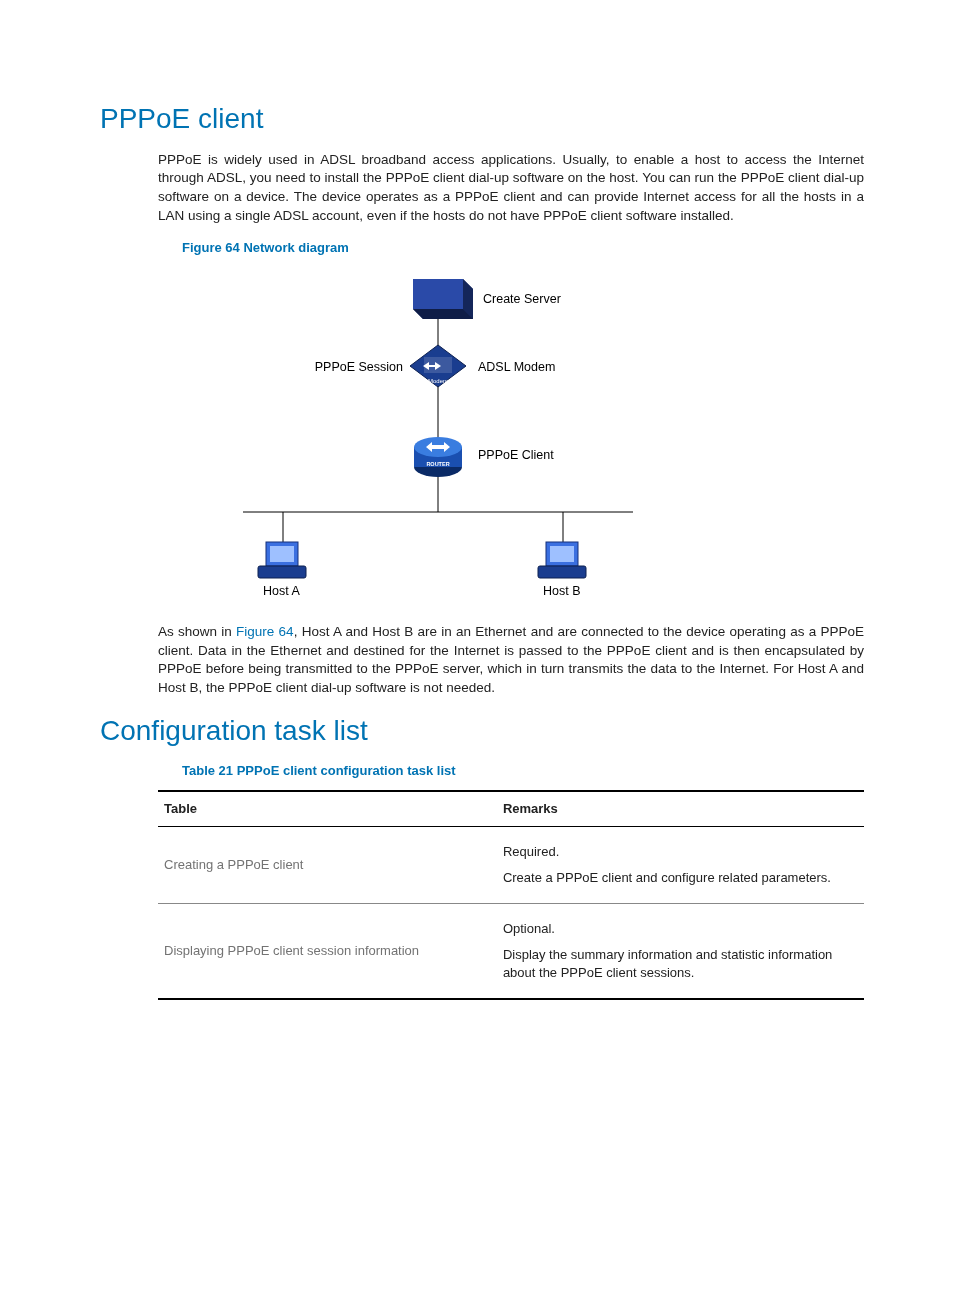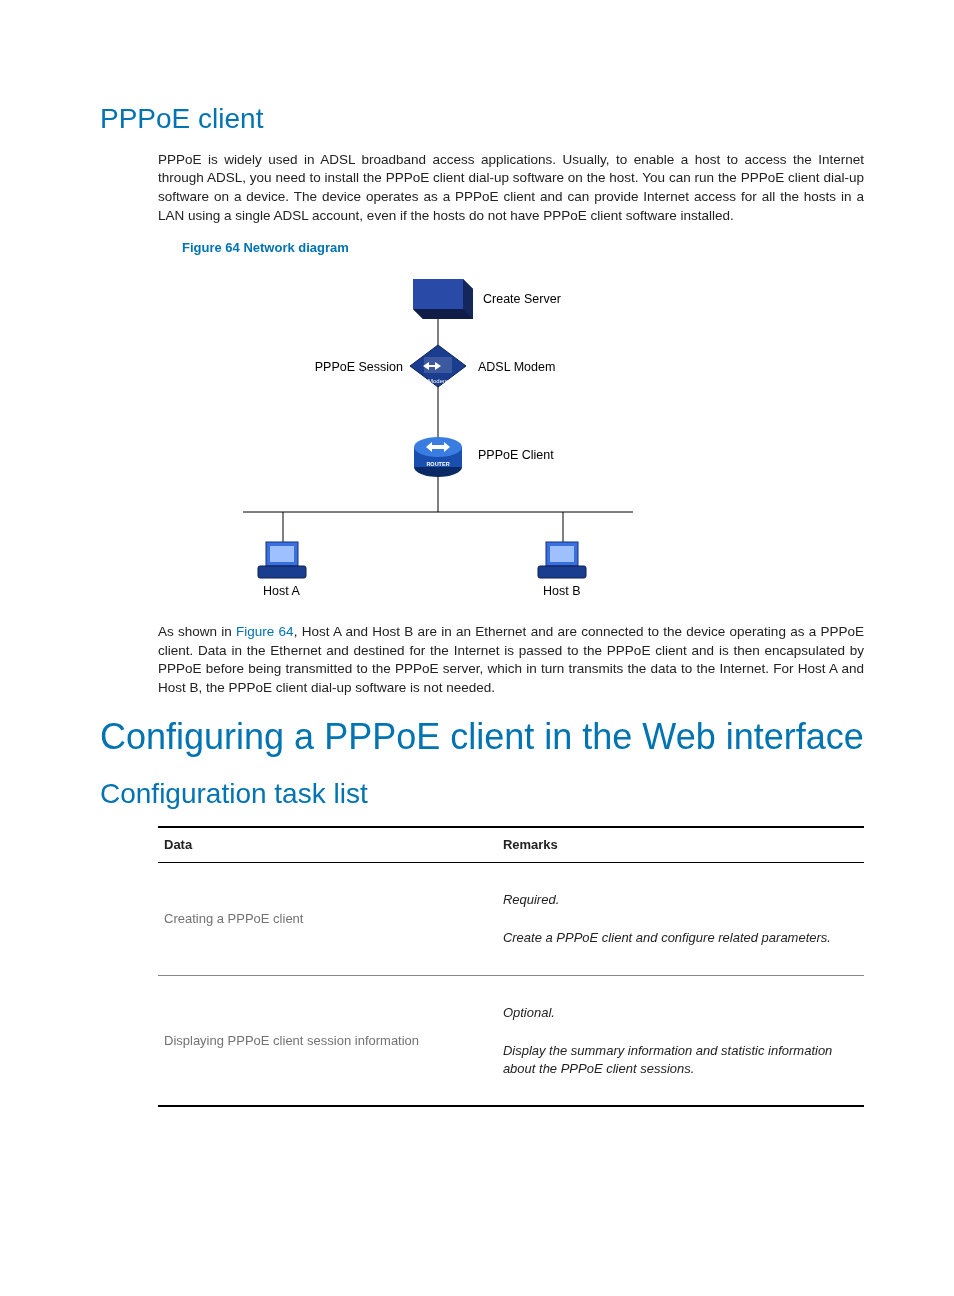--- a/index.html
+++ b/index.html
@@ -81,21 +81,21 @@
     font-weight: bold;
   }
   table.tasklist td {
     padding: 8px 6px;
     vertical-align: middle;
     border-bottom: 1px solid #888;
   }
   table.tasklist tr.lastrow td { border-bottom: 2px solid #000; }
   .task-link { color: #737373; }
   .col-task { width: 48%; }
-  .remarks-block p { margin: 20px 0; font-style: italic; }
+  .remarks-block p { margin: 8px 0; }
 </style>
 </head>
 <body>
 
 <div class="page">
 
   <div class="h2">PPPoE client</div>
 
   <div class="body-text">PPPoE is widely used in ADSL broadband access applications. Usually, to enable a host to access the Internet through ADSL, you need to install the PPPoE client dial-up software on the host. You can run the PPPoE client dial-up software on a device. The device operates as a PPPoE client and can provide Internet access for all the hosts in a LAN using a single ADSL account, even if the hosts do not have PPPoE client software installed.</div>
 
@@ -150,29 +150,29 @@
     <div class="dlabel" style="left:320px; top:92px;">ADSL Modem</div>
     <div class="dlabel" style="left:320px; top:180px;">PPPoE Client</div>
     <div class="dlabel" style="left:105px; top:316px;">Host A</div>
     <div class="dlabel" style="left:385px; top:316px;">Host B</div>
   </div>
 
   <div class="body-text">
     <span>As shown in </span><span class="link-inline">Figure 64</span><span>, Host A and Host B are in an Ethernet and are connected to the device operating as a PPPoE client. Data in the Ethernet and destined for the Internet is passed to the PPPoE client and is then encapsulated by PPPoE before being transmitted to the PPPoE server, which in turn transmits the data to the Internet. For Host A and Host B, the PPPoE client dial-up software is not needed.</span>
   </div>
 
-  <div class="h1">Configuring a PPPoE client in the Web interface</div>
 
   <div class="h2">Configuration task list</div>
 
+  <div class="caption">Table 21 PPPoE client configuration task list</div>
 
   <table class="tasklist">
     <thead>
       <tr>
-        <th class="col-task">Data</th>
+        <th class="col-task">Table</th>
         <th>Remarks</th>
       </tr>
     </thead>
     <tbody>
       <tr>
         <td><span class="task-link">Creating a PPPoE client</span></td>
         <td class="remarks-block">
           <p>Required.</p>
           <p>Create a PPPoE client and configure related parameters.</p>
         </td>

